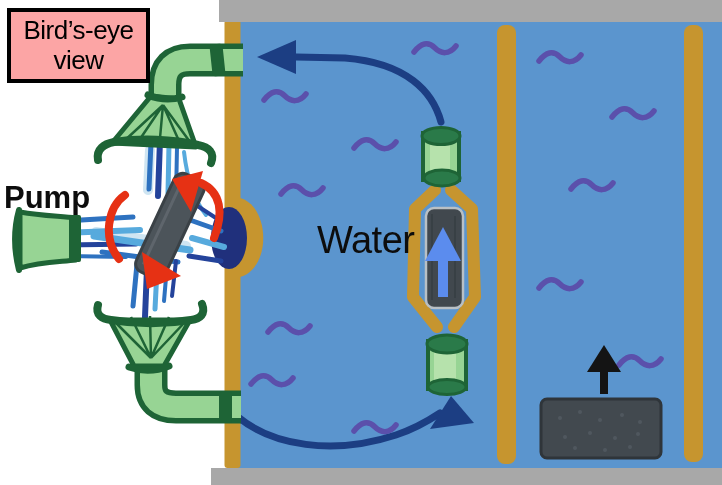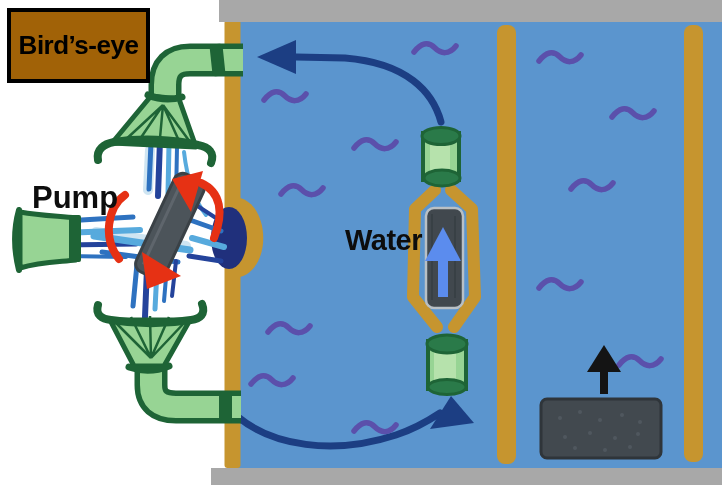--- a/index.html
+++ b/index.html
@@ -21,27 +21,27 @@
   .f-rim{fill:var(--pipe-rim)}
   .f-paddle{fill:var(--paddle-gray)} .f-wpaddle{fill:var(--wheel-paddle)}
   .s-rot{stroke:var(--rotation-red)} .f-rot{fill:var(--rotation-red)}
   .s-flow{stroke:var(--flow-navy)} .f-flow{fill:var(--flow-navy)}
   .s-warrow{stroke:var(--wheel-arrow-blue)} .f-warrow{fill:var(--wheel-arrow-blue)}
   .s-ripple{stroke:var(--ripple-purple);fill:none;stroke-linecap:round;stroke-width:5.5}
   .f-port{fill:var(--port-navy)} .f-block{fill:var(--block-gray)}
   .s-thrust{stroke:var(--thrust-black)} .f-thrust{fill:var(--thrust-black)}
   .s-sd{stroke:var(--spray-dark)} .s-sm{stroke:var(--spray-mid)} .s-sl{stroke:var(--spray-light)}
   .spray{fill:none;stroke-linecap:round}
-  .label{position:absolute;color:var(--label-black);white-space:pre;margin-left:28px;}
+  .label{position:absolute;color:var(--label-black);white-space:pre;}
   .birdseye-box{position:absolute;left:7px;top:8px;width:135px;height:67px;
-    border:4px solid #000;background:#a16207;display:flex;flex-direction:column;
+    border:4px solid #000;background:#fca5a5;display:flex;flex-direction:column;
     align-items:center;justify-content:center;text-align:center;
-    font-weight:bold;font-size:26px;line-height:1.13;letter-spacing:-0.5px;color:#000;}
+    font-weight:normal;font-size:26px;line-height:1.13;letter-spacing:-0.5px;color:#000;}
   .pump-label{left:4px;top:182px;font-weight:bold;font-size:31px;line-height:1;}
-  .ww-label{left:317px;top:221px;font-weight:bold;font-size:29px;line-height:38px;letter-spacing:-0.5px;}
+  .ww-label{left:317px;top:221px;font-weight:normal;font-size:38px;line-height:38px;letter-spacing:-0.5px;}
 </style>
 </head>
 <body>
 
 <div id="stage">
 
 <svg width="722" height="485" viewBox="0 0 722 485">
 
   <rect class="f-water" x="230" y="18" width="492" height="452"></rect>
 
@@ -191,19 +191,20 @@
     <polygon class="f-rot" points="172,179 203,171 191,212"></polygon>
   </g>
   <g>
     <path class="s-rot" d="M 125 195 C 108 207 102 238 119 259" fill="none" stroke-width="8" stroke-linecap="round"></path>
     <polygon class="f-rot" points="181,276 142,252 147,289"></polygon>
   </g>
 </svg>
 
 <div class="birdseye-box">
   <span>Bird’s-eye</span>
+  <span>view</span>
 </div>
 
 <div class="label pump-label">Pump</div>
 
 <div class="label ww-label"><span>Water</span><br></div>
 
 </div>
 
 </body></html>

